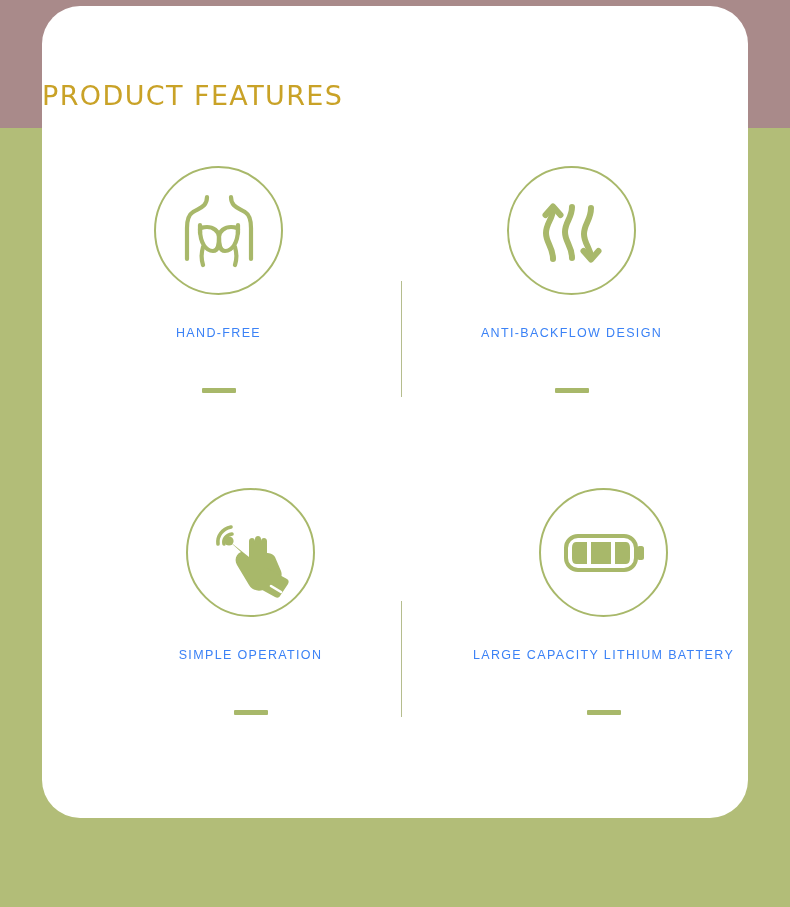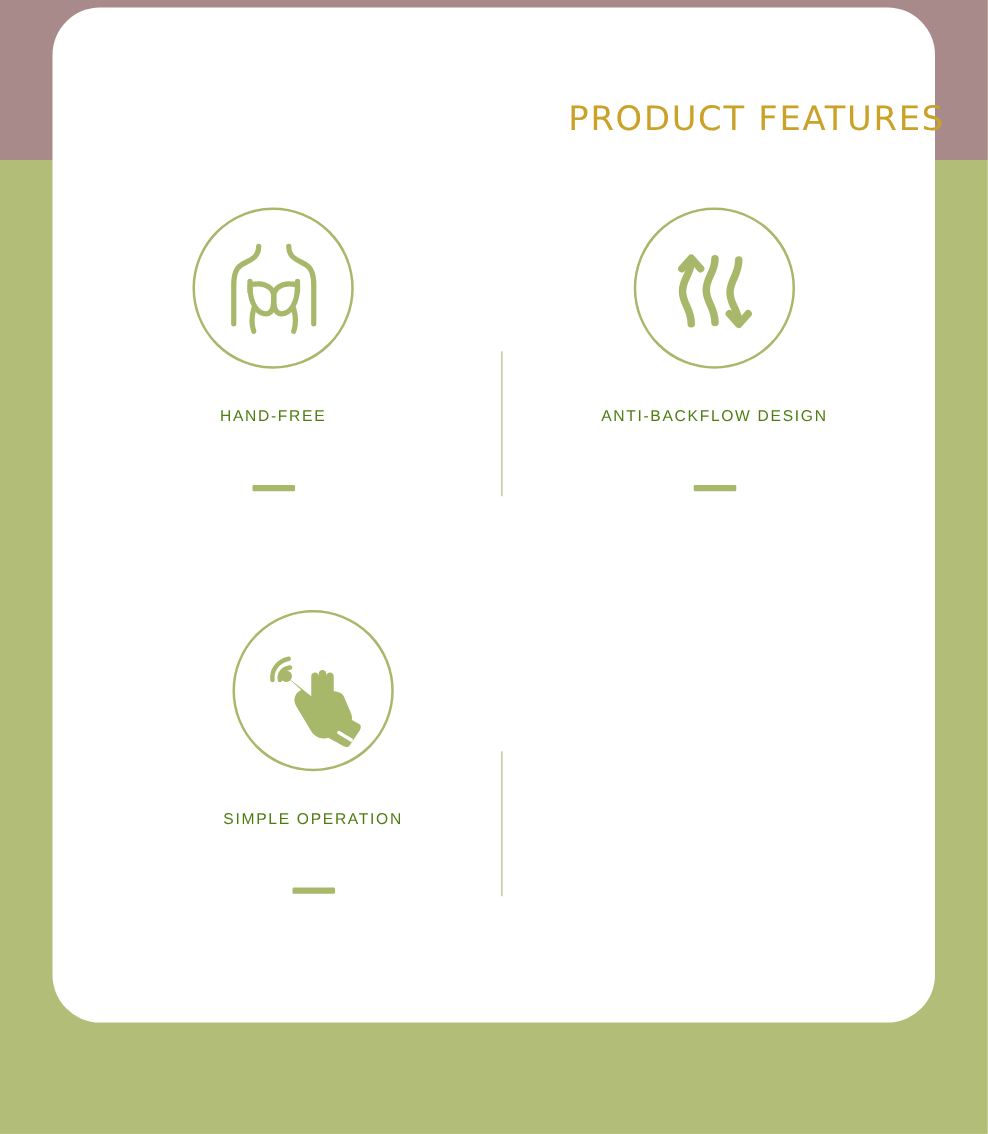--- a/index.html
+++ b/index.html
@@ -40,28 +40,27 @@
     height: 812px;
     background: #ffffff;
     border-radius: 38px;
   }
 
   #title {
     position: absolute;
     left: 0;
     top: 74px;
     width: 706px;
-    text-align: right;
+    text-align: left;
     font-size: 27px;
     letter-spacing: 1.4px;
     color: #c9a227;
     font-family: "DejaVu Sans", sans-serif;
     font-weight: 400;
     white-space: nowrap;
-    padding-left: 8px;
   }
 
   
   #features {
     position: absolute;
     left: 0;
     top: 160px;
     width: 706px;
     height: 620px;
   }
@@ -86,21 +85,21 @@
     display: flex;
     align-items: center;
     justify-content: center;
   }
   .icon-circle svg { display: block; }
 
   .feature-label {
     margin-top: 31px;
     font-size: 12.5px;
     letter-spacing: 1.35px;
-    color: #4d7c0f;
+    color: #3b82f6;
     font-family: "Liberation Sans", sans-serif;
     white-space: nowrap;
   }
 
   .dash {
     width: 34px;
     height: 5px;
     background: #a8b86a;
     margin: 48px auto 0 auto;
     border-radius: 1px;
@@ -200,16 +199,32 @@
                      L28 38 Z" fill="#a8b86a"></path>
 
             <path d="M64 64 L86 76 C88 77 88 79 87 81 L79 93 C78 95 76 95 74 94 L54 83 Z" fill="#a8b86a"></path>
             <path d="M70 83 L80 89" stroke="#ffffff" stroke-width="2.6" stroke-linecap="round" fill="none"></path>
           </svg>
         </div>
         <div class="feature-label">SIMPLE OPERATION</div>
         <div class="dash"></div>
       </div>
 
+      <div class="feature col-right row-bottom">
+        <div class="icon-circle">
+          <svg width="100" height="100" viewBox="0 0 100 100">
+
+            <rect x="12" y="33" width="70" height="34" rx="12" ry="12" fill="none" stroke="#a8b86a" stroke-width="4"></rect>
+
+            <rect x="83" y="43" width="7" height="14" rx="2.5" ry="2.5" fill="#a8b86a"></rect>
+
+            <path d="M22 39 L33 39 L33 61 L22 61 C19 61 18 58 18 55 L18 45 C18 42 19 39 22 39 Z" fill="#a8b86a"></path>
+            <rect x="37" y="39" width="20" height="22" fill="#a8b86a"></rect>
+            <path d="M61 39 L72 39 C75 39 76 42 76 45 L76 55 C76 58 75 61 72 61 L61 61 Z" fill="#a8b86a"></path>
+          </svg>
+        </div>
+        <div class="feature-label">LARGE CAPACITY LITHIUM BATTERY</div>
+        <div class="dash"></div>
+      </div>
 
     </div>
   </div>
 </div>
 
 </body></html>

